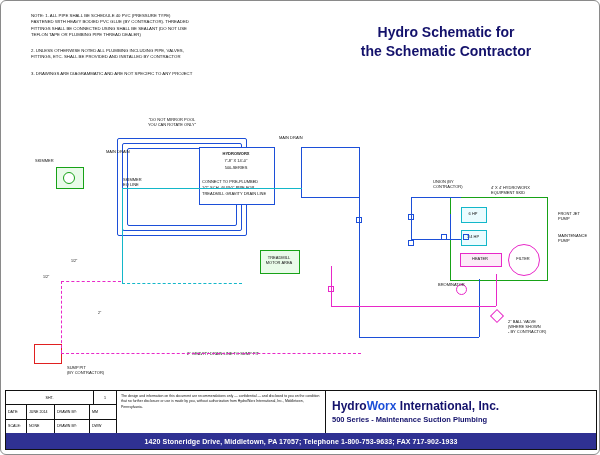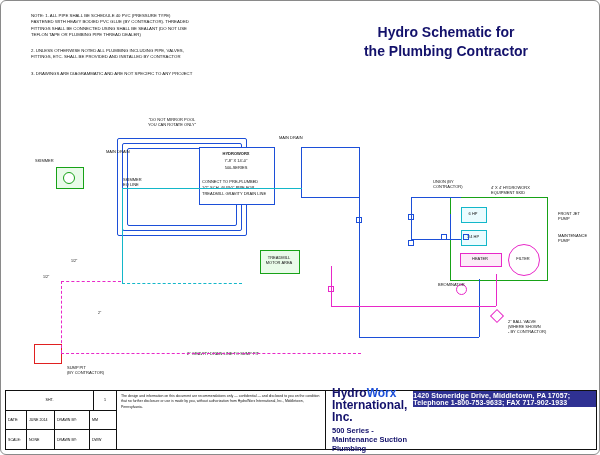--- a/index.html
+++ b/index.html
@@ -22,21 +22,21 @@
   .pool{border:1px solid #1c4fd8;background:#fff;border-radius:2px;}
   .poolinner{border:1px solid #1c4fd8;border-radius:2px;}
   .hydro-box{border:1px solid #1c4fd8;background:#fff;}
   .eqskid{border:1px solid #17a217;background:#fff;}
   .grn-box{border:1px solid #17a217;background:#e9fbe9;}
   .cy-box{border:1px solid #13b7c9;background:#eafcff;}
   .mg-box{border:1px solid #e828c8;background:#fdeaf8;}
   .rd-box{border:1px solid #e02020;background:#fff;}
   .circ{border-radius:50%;}
   
-  #titleblock{position:absolute;left:4px;bottom:4px;width:592px;height:60px;border:1px solid #111;box-sizing:border-box;display:flex;flex-direction:row;}
+  #titleblock{position:absolute;left:4px;bottom:4px;width:592px;height:60px;border:1px solid #111;box-sizing:border-box;display:flex;flex-direction:column;}
   #tb-top{display:flex;flex:1;min-height:0;}
   #tb-left{width:110px;border-right:1px solid #111;display:flex;flex-direction:column;font-size:3.6px;}
   .tb-row{display:flex;flex:1;border-bottom:1px solid #111;align-items:center;}
   .tb-row:last-child{border-bottom:none;}
   .tb-c{padding:0 2px;border-right:1px solid #111;height:100%;display:flex;align-items:center;white-space:nowrap;overflow:hidden;}
   .tb-c:last-child{border-right:none;}
   #tb-mid{width:200px;border-right:1px solid #111;padding:3px 4px;font-size:3.5px;line-height:1.5;color:#111;}
   #tb-right{flex:1;background:#fff;padding:3px 6px;display:flex;flex-direction:column;justify-content:center;}
   .hw-logo{font-size:12px;font-weight:bold;color:#13116b;line-height:1;}
   .hw-logo .wx{color:#1c4fd8;}
@@ -56,21 +56,21 @@
    SEALANT (DO NOT USE TEFLON TAPE OR PLUMBING PIPE
    THREAD DEALER)</div>
   <div class="abs note" style="left:30px;top:47px;width:165px;">2. UNLESS OTHERWISE NOTED ALL PLUMBING INCLUDING PIPE,
     VALVES, FITTINGS, ETC. SHALL BE PROVIDED AND INSTALLED
     BY CONTRACTOR</div>
   <div class="abs note" style="left:30px;top:70px;width:165px;">3. DRAWINGS ARE DIAGRAMMATIC AND ARE NOT SPECIFIC TO
     ANY PROJECT</div>
 
   <div class="abs title-main" style="left:300px;top:22px;width:290px;">
     <div>Hydro Schematic for</div>
-    <div>the Plumbing Contractor</div>
+    <div>the Schematic Contractor</div>
   </div>
 
   <div class="abs lbl" style="left:116px;top:116px;width:110px;text-align:center;">
     <div>"DO NOT MIRROR POOL</div>
     <div>YOU CAN ROTATE ONLY"</div>
   </div>
 
   <div class="abs pool" style="left:116px;top:137px;width:128px;height:96px;"></div>
   <div class="abs poolinner" style="left:121px;top:142px;width:118px;height:86px;"></div>
   <div class="abs poolinner" style="left:126px;top:147px;width:108px;height:76px;"></div>

